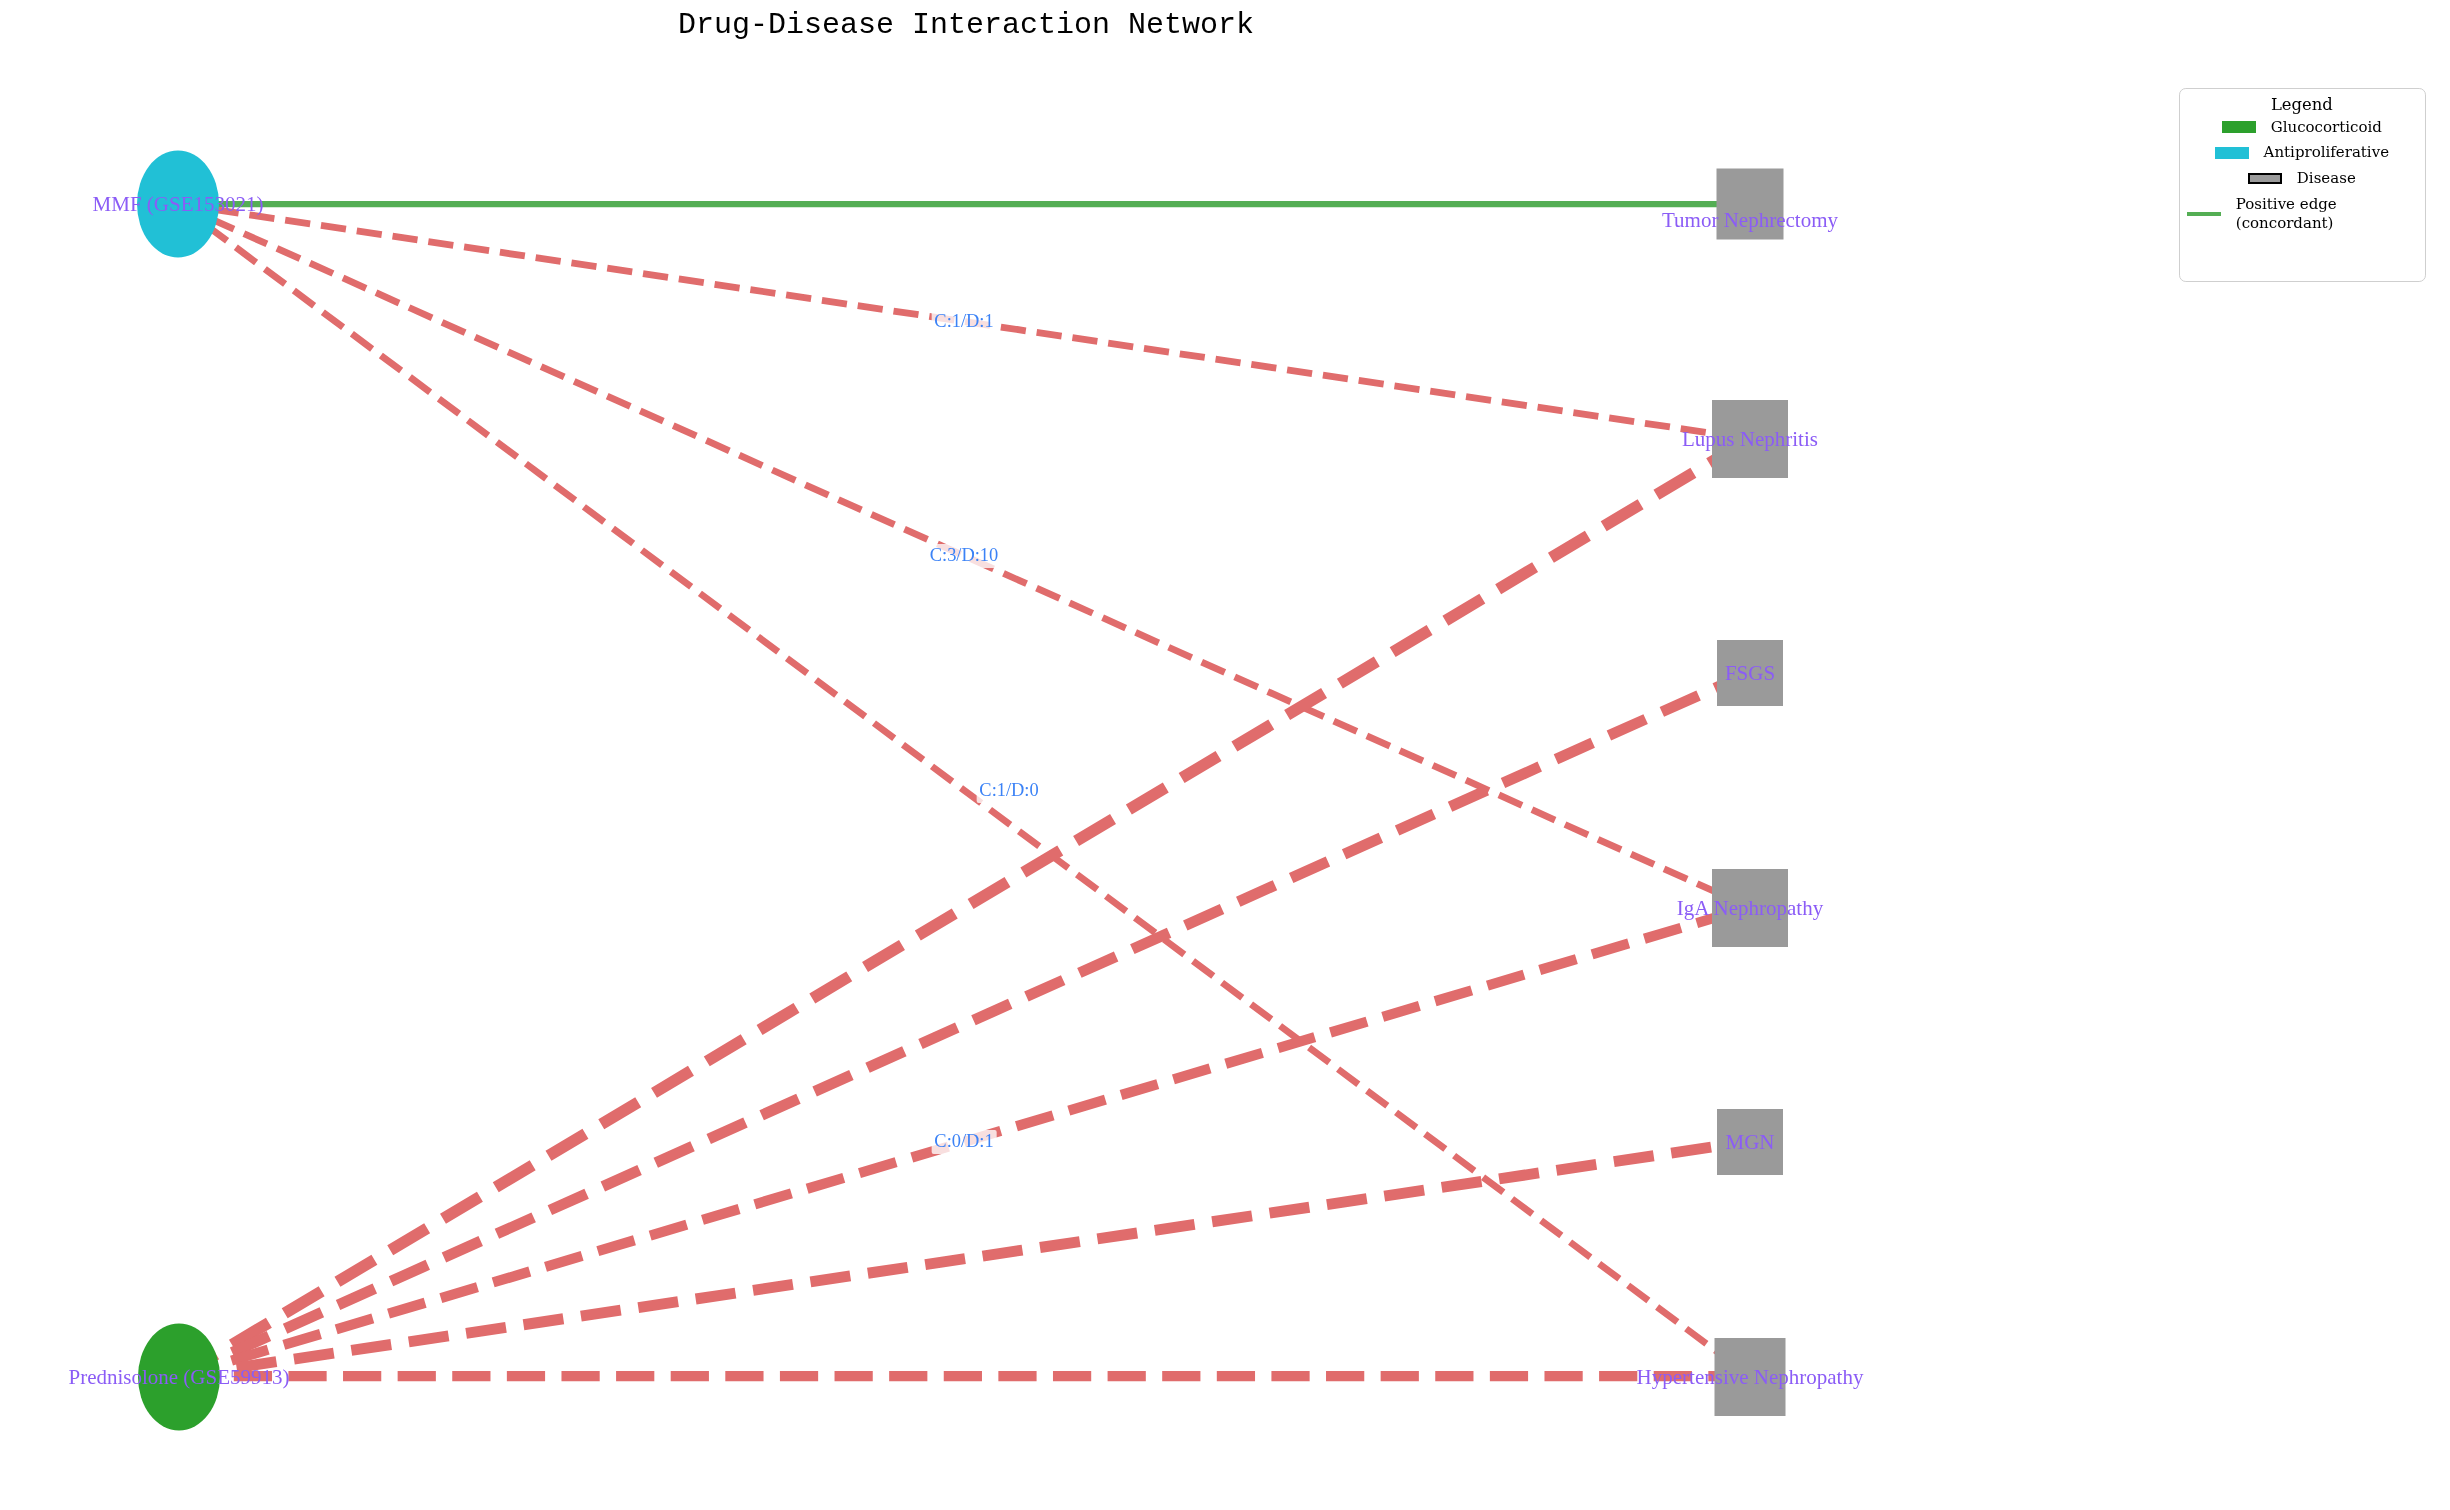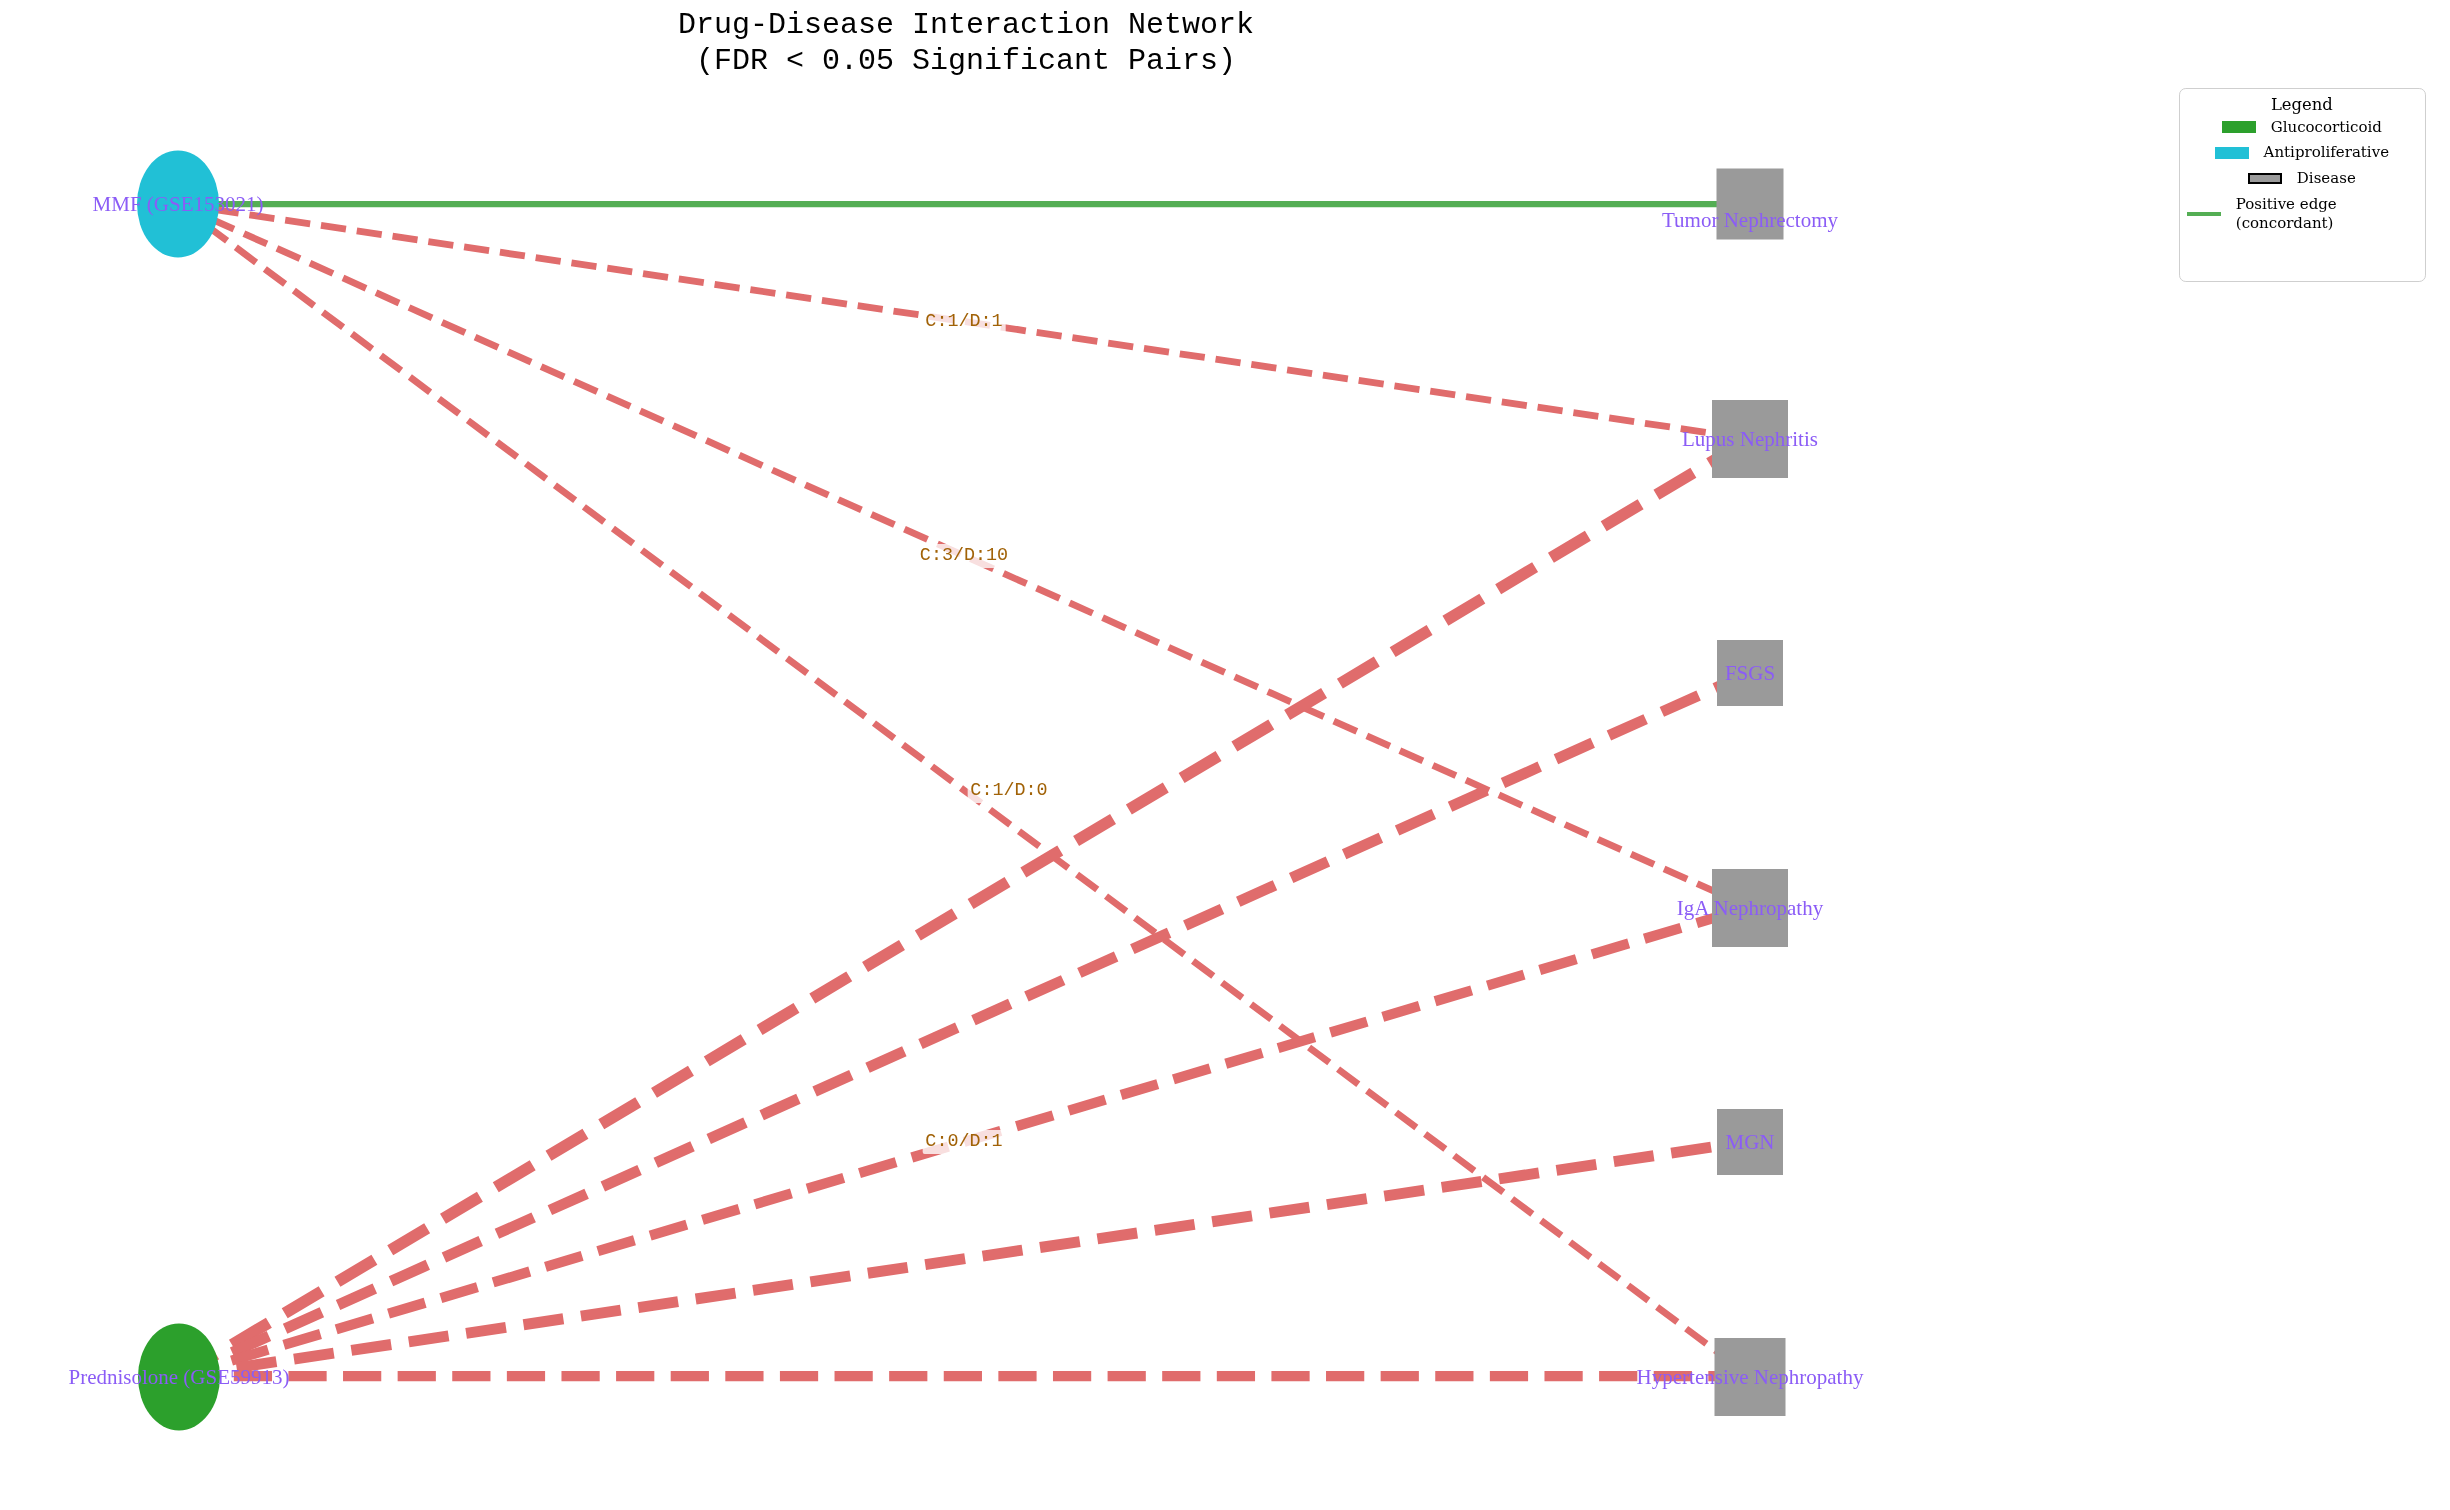--- a/index.html
+++ b/index.html
@@ -19,22 +19,22 @@
     transform:translateX(-50%);
   }
   svg.edges{position:absolute;left:0;top:0;}
   .node-ellipse{border-radius:50%;}
   .node-square{}
   .node-label{
     font-size:21px;color:#8b5cf6;white-space:nowrap;
     font-family:Liberation Serif, serif;
   }
   .edge-label{
-    font-family:Liberation Mono, monospace;
-    font-size:18.4px;color:#a16207;white-space:nowrap;
+    font-family:Liberation Serif, serif;
+    font-size:18.4px;color:#3b82f6;white-space:nowrap;
     background:rgba(255,255,255,0.78);
     padding:1.4px 2.7px;border-radius:2px;
   }
   .legend{
     position:absolute;left:2179px;top:88px;width:247px;height:194px;
     box-sizing:border-box;
     background:#ffffff;border:1.4px solid #cfcfcf;border-radius:6.8px;
     font-family:"DejaVu Serif", serif;color:#000;
     padding:5.5px 8.2px 5.5px 6.8px;
   }
@@ -49,21 +49,20 @@
   .dash-gap{width:6.8px;height:6.1px;}
   .dash-short{width:5.5px;height:6.1px;}
 </style>
 </head>
 <body>
 
 <div class="canvas">
 
   <div class="title" style="left:966px;top:6.8px;position:absolute;">
     <div>Drug-Disease Interaction Network</div>
-    <div>(FDR &lt; 0.05 Significant Pairs)</div>
   </div>
 
   <svg class="edges" width="2450" height="1510" viewBox="0 0 3588 2212">
     <line x1="260" y1="299" x2="2563" y2="299" stroke="#54ae54" stroke-width="9"></line>
     <line x1="260" y1="299" x2="2563" y2="643" stroke="#e06c6c" stroke-width="10" stroke-dasharray="37 16"></line>
     <line x1="260" y1="299" x2="2563" y2="1329" stroke="#e06c6c" stroke-width="10" stroke-dasharray="37 16"></line>
     <line x1="260" y1="299" x2="2563" y2="2016" stroke="#e06c6c" stroke-width="10" stroke-dasharray="37 16"></line>
     <line x1="262" y1="2016" x2="2563" y2="643" stroke="#e06c6c" stroke-width="17" stroke-dasharray="63 27"></line>
     <line x1="262" y1="2016" x2="2563" y2="985" stroke="#e06c6c" stroke-width="16" stroke-dasharray="59 26"></line>
     <line x1="262" y1="2016" x2="2563" y2="1329" stroke="#e06c6c" stroke-width="15" stroke-dasharray="56 24"></line>

